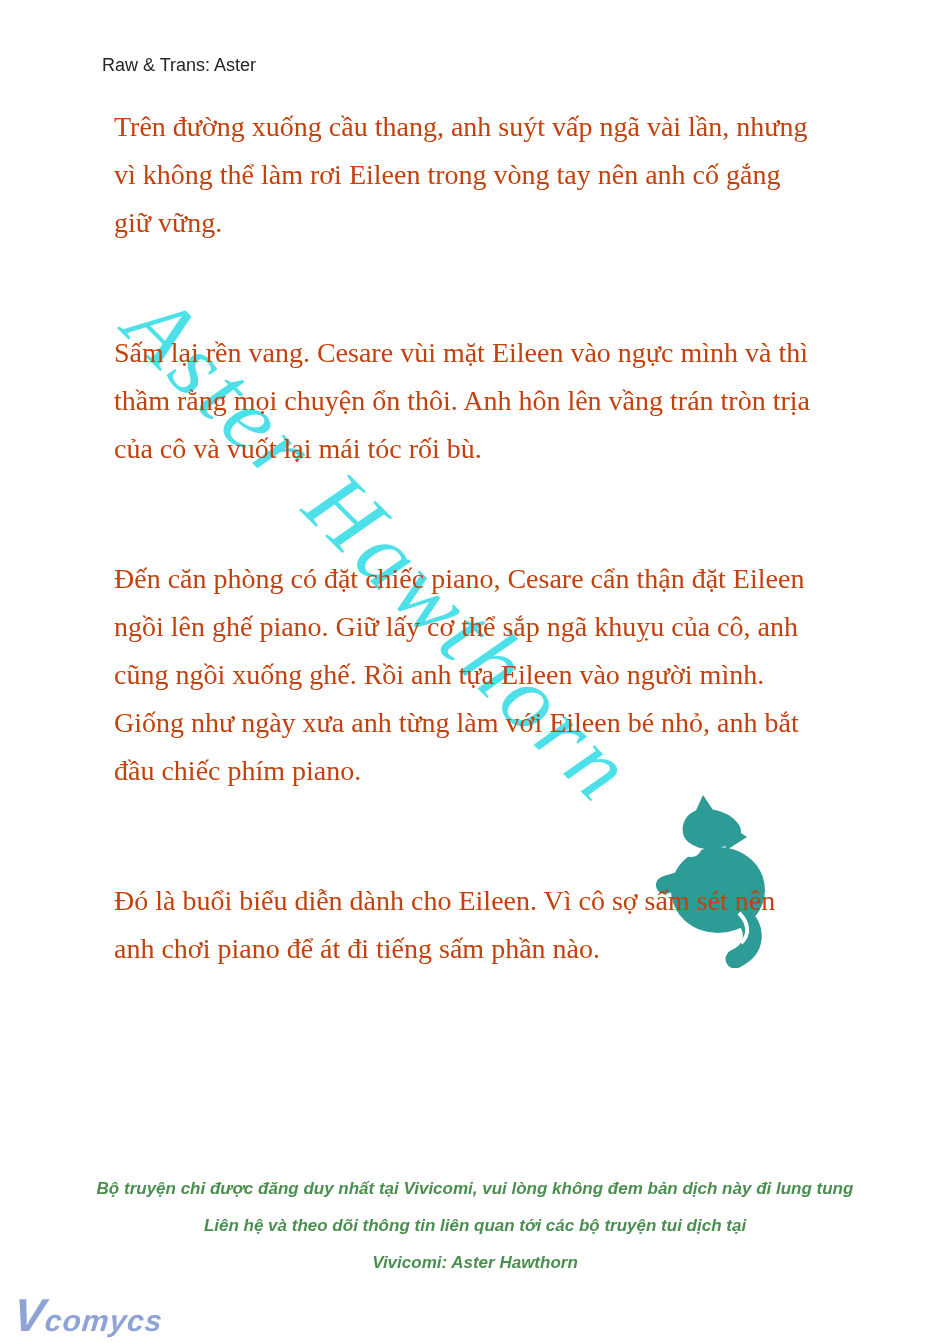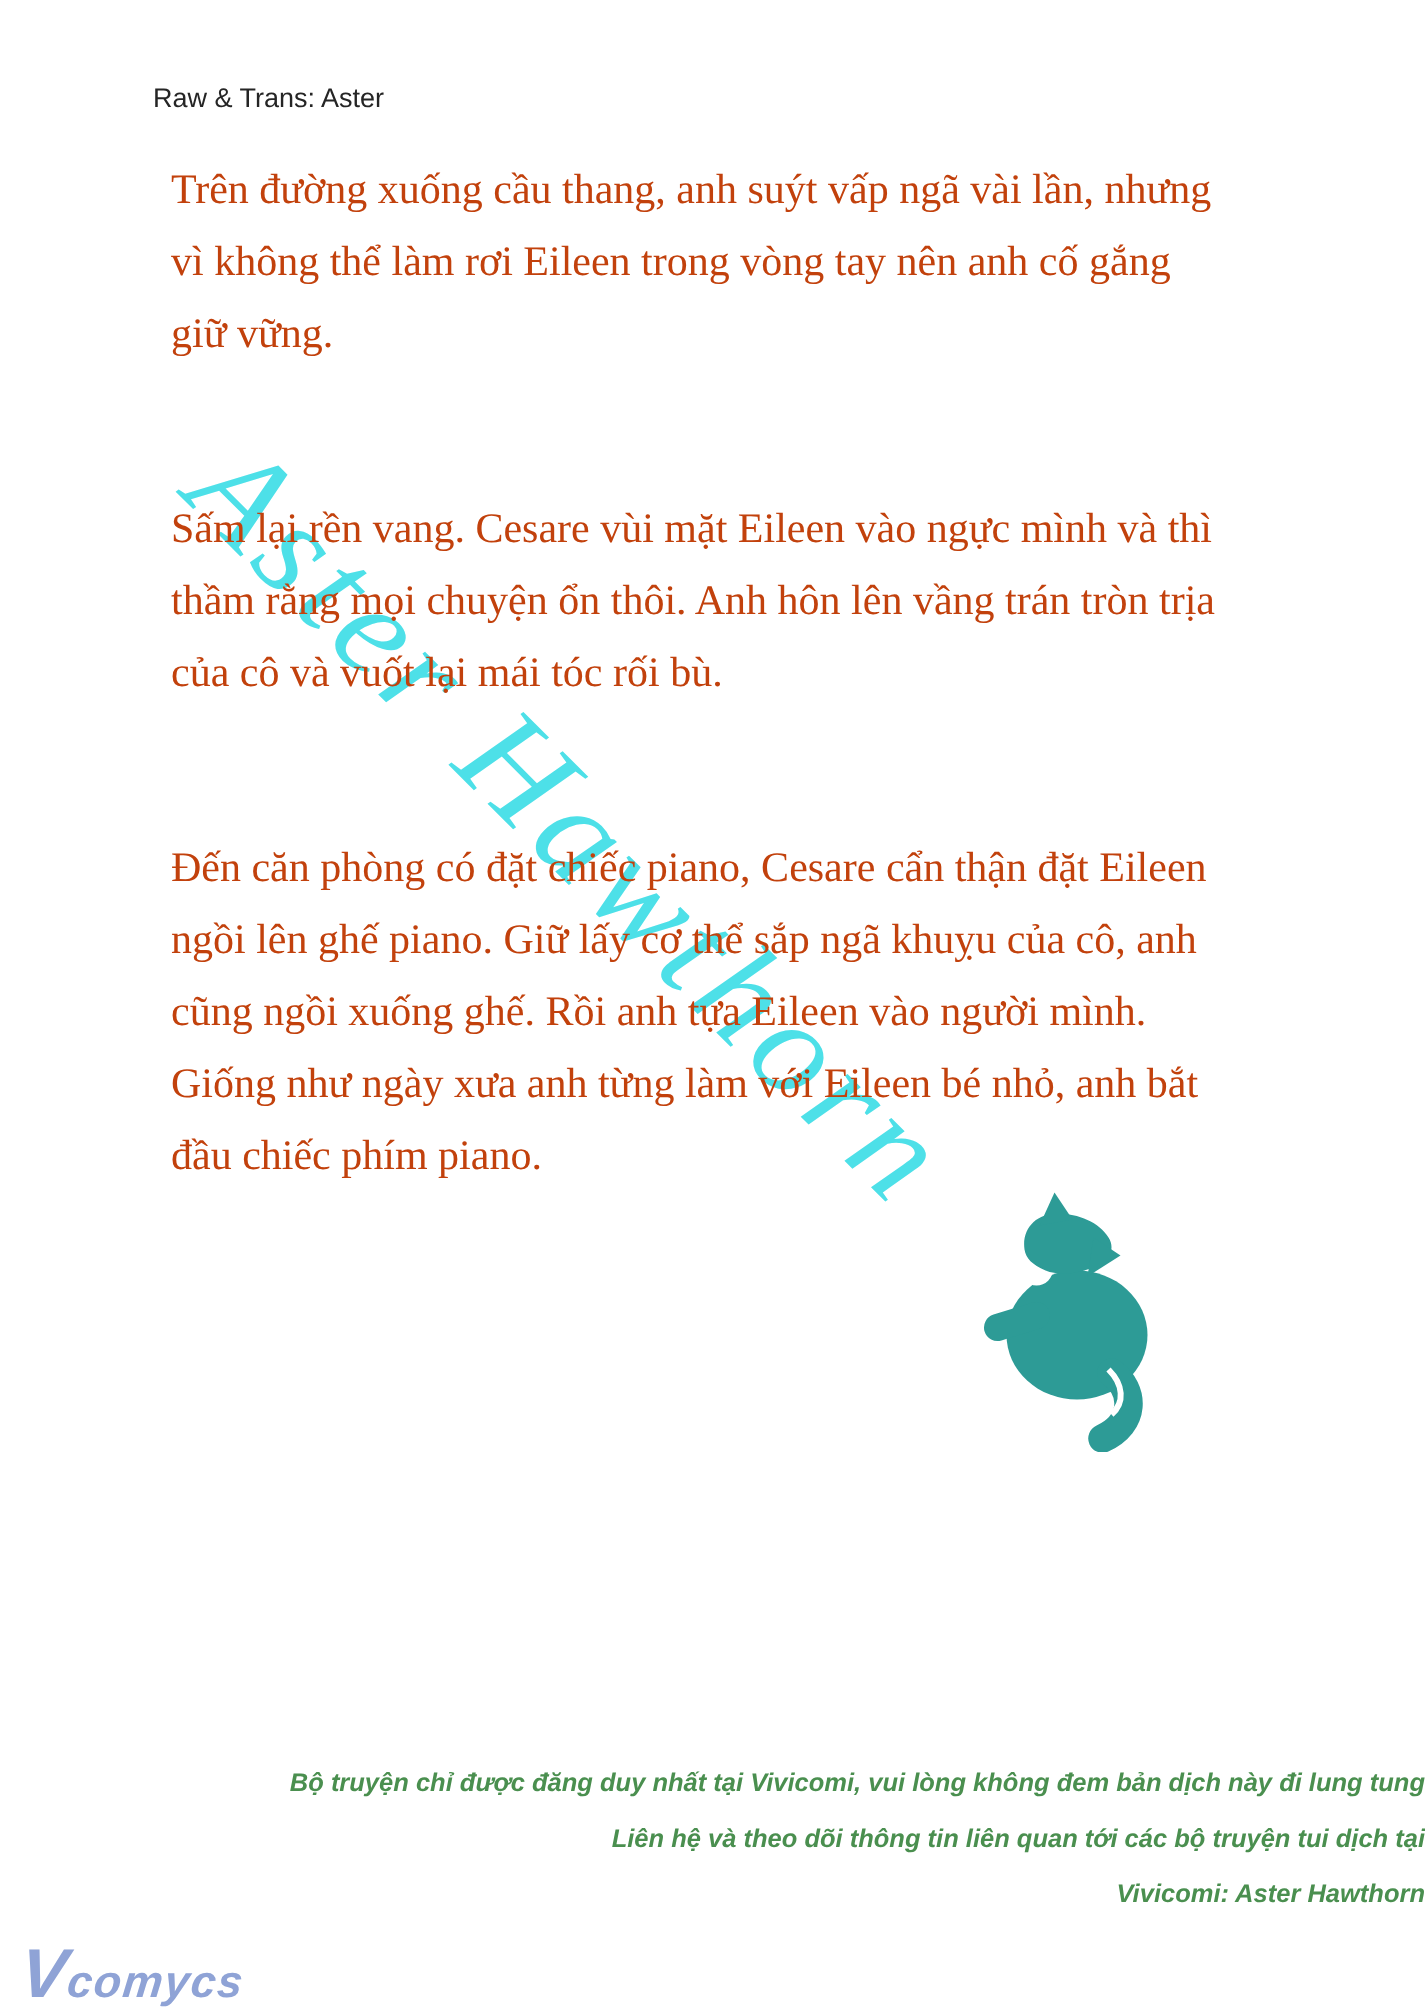--- a/index.html
+++ b/index.html
@@ -60,21 +60,21 @@
     left: 655px; top: 793px;
     width: 118px; height: 175px;
     z-index: 1;
   }
 
   
   .footer {
     position: absolute;
     left: 0; top: 1170px;
     width: 950px;
-    text-align: right;
+    text-align: center;
     z-index: 2;
   }
   .footer-line {
     font-family: "Liberation Sans", sans-serif;
     font-weight: bold;
     font-style: italic;
     font-size: 17px;
     line-height: 37px;
     color: #4A8F4F;
   }
@@ -129,20 +129,22 @@
 vì không thể làm rơi Eileen trong vòng tay nên anh cố gắng
 giữ vững.</div>
     <div class="para">Sấm lại rền vang. Cesare vùi mặt Eileen vào ngực mình và thì
 thầm rằng mọi chuyện ổn thôi. Anh hôn lên vầng trán tròn trịa
 của cô và vuốt lại mái tóc rối bù.</div>
     <div class="para">Đến căn phòng có đặt chiếc piano, Cesare cẩn thận đặt Eileen
 ngồi lên ghế piano. Giữ lấy cơ thể sắp ngã khuỵu của cô, anh
 cũng ngồi xuống ghế. Rồi anh tựa Eileen vào người mình.
 Giống như ngày xưa anh từng làm với Eileen bé nhỏ, anh bắt
 đầu chiếc phím piano.</div>
+    <div class="para">Đó là buổi biểu diễn dành cho Eileen. Vì cô sợ sấm sét nên
+anh chơi piano để át đi tiếng sấm phần nào.</div>
   </div>
 
   <div class="footer">
     <div class="footer-line">Bộ truyện chỉ được đăng duy nhất tại Vivicomi, vui lòng không đem bản dịch này đi lung tung</div>
     <div class="footer-line">Liên hệ và theo dõi thông tin liên quan tới các bộ truyện tui dịch tại</div>
     <div class="footer-line">Vivicomi: Aster Hawthorn</div>
   </div>
 
   <div class="logo">Vcomycs</div>
 

